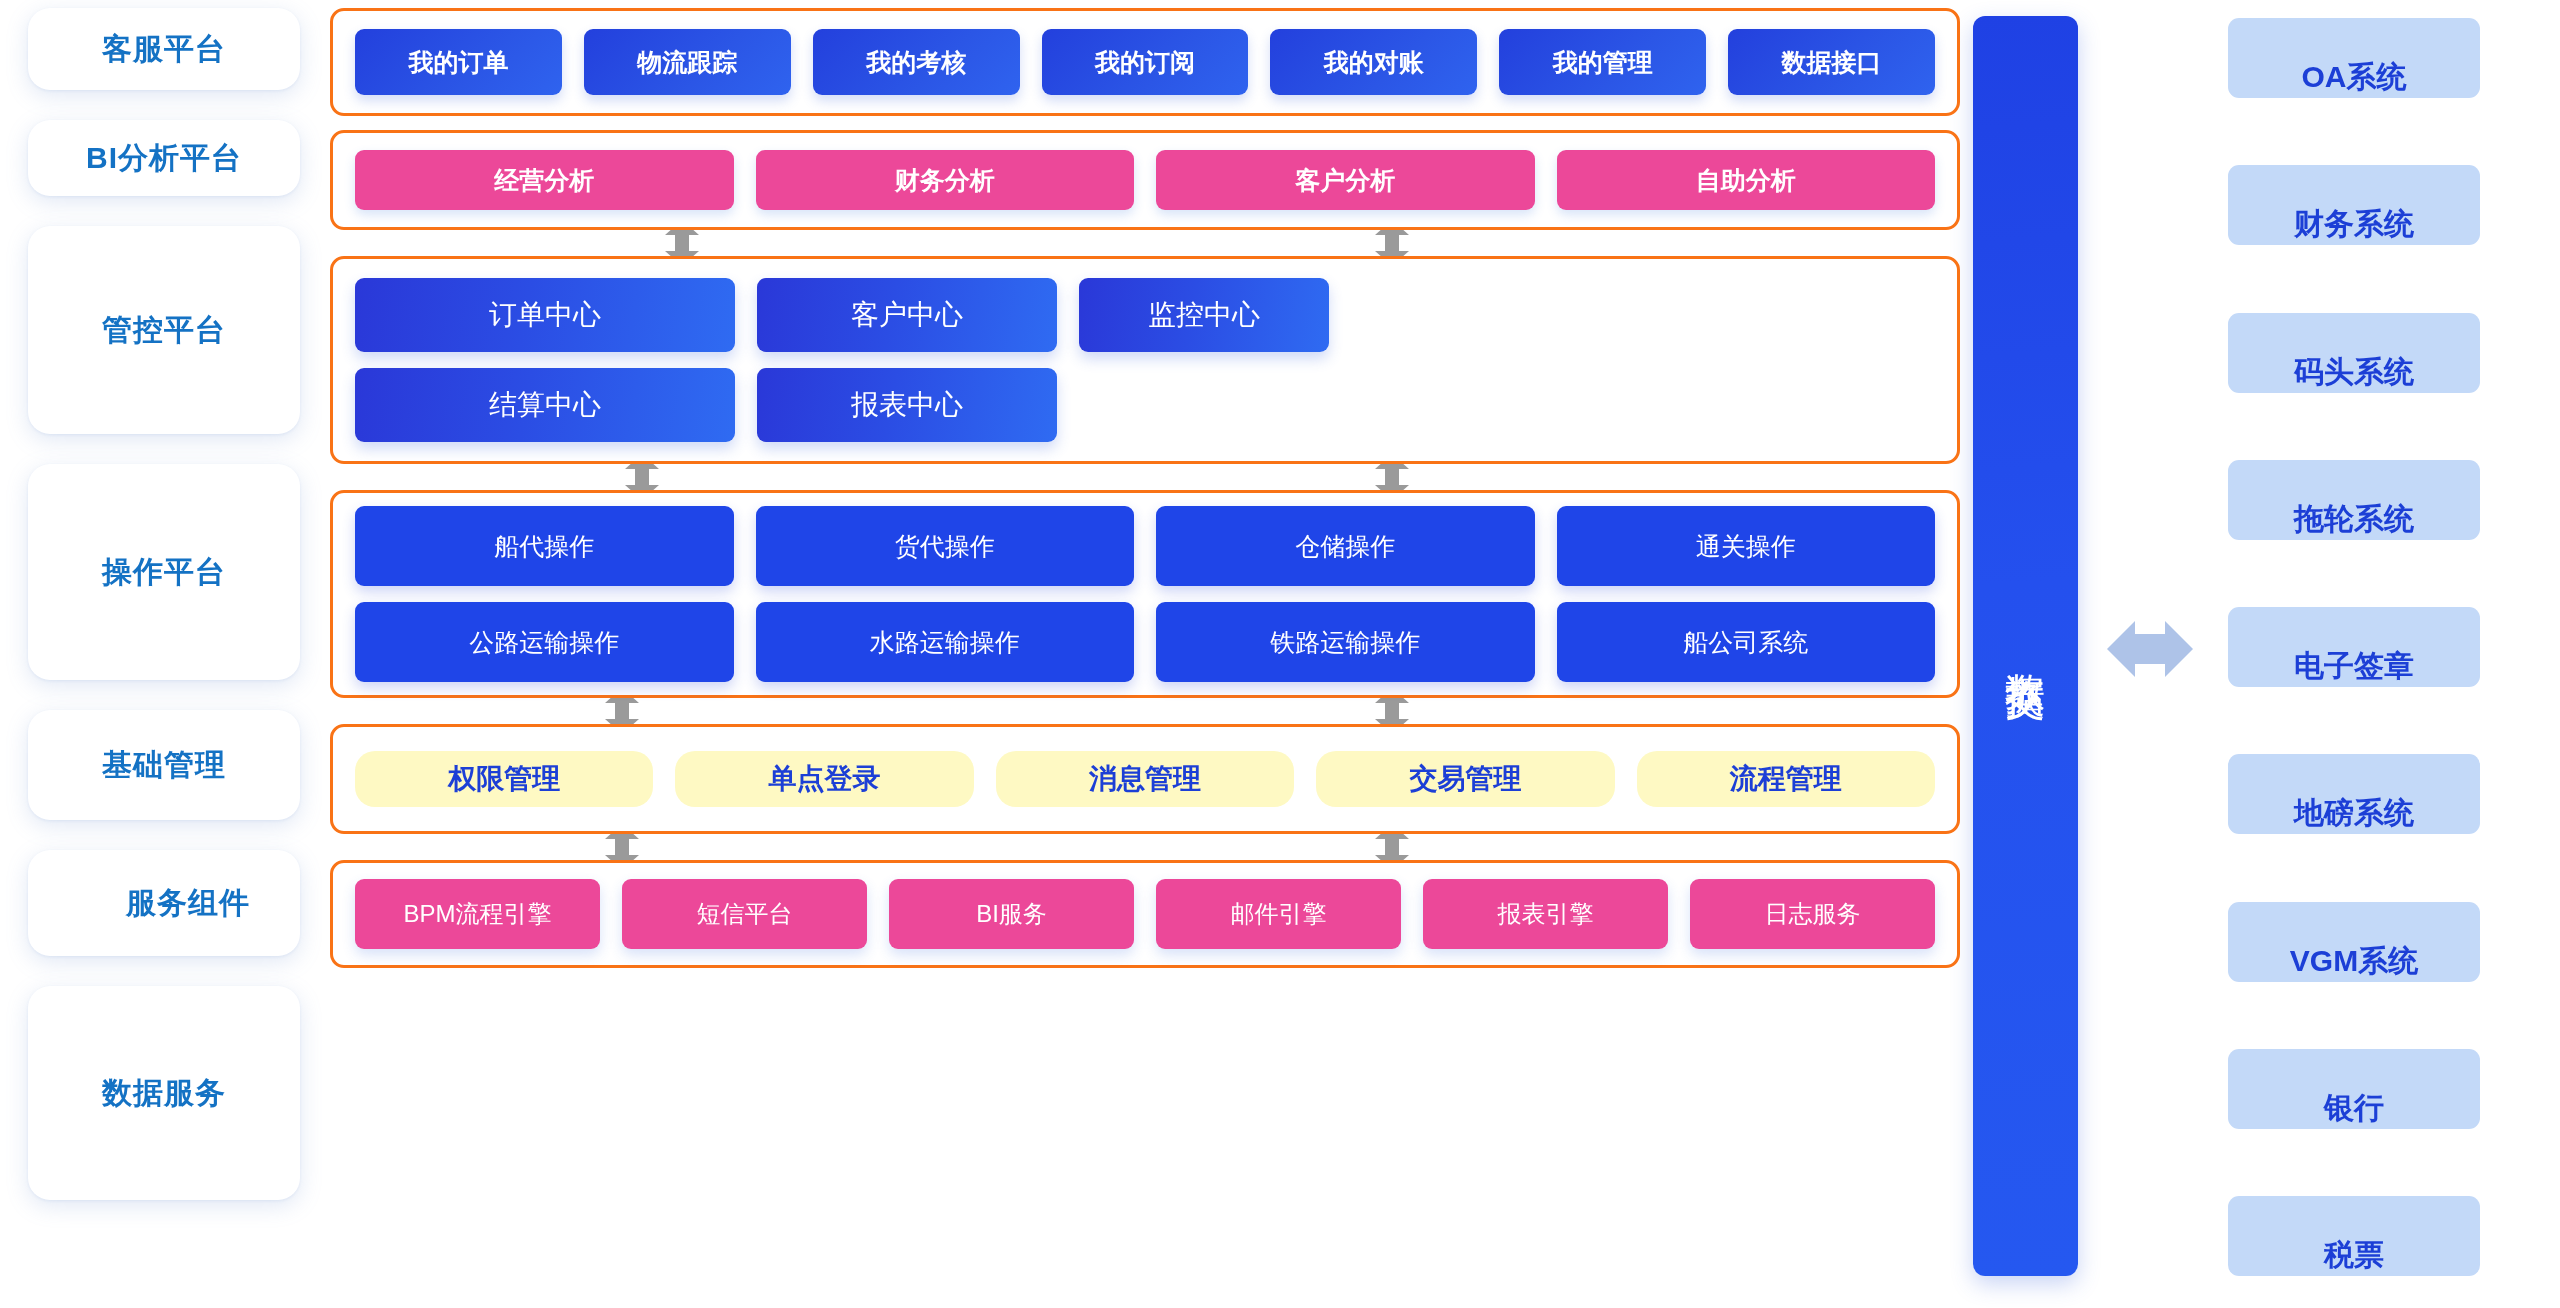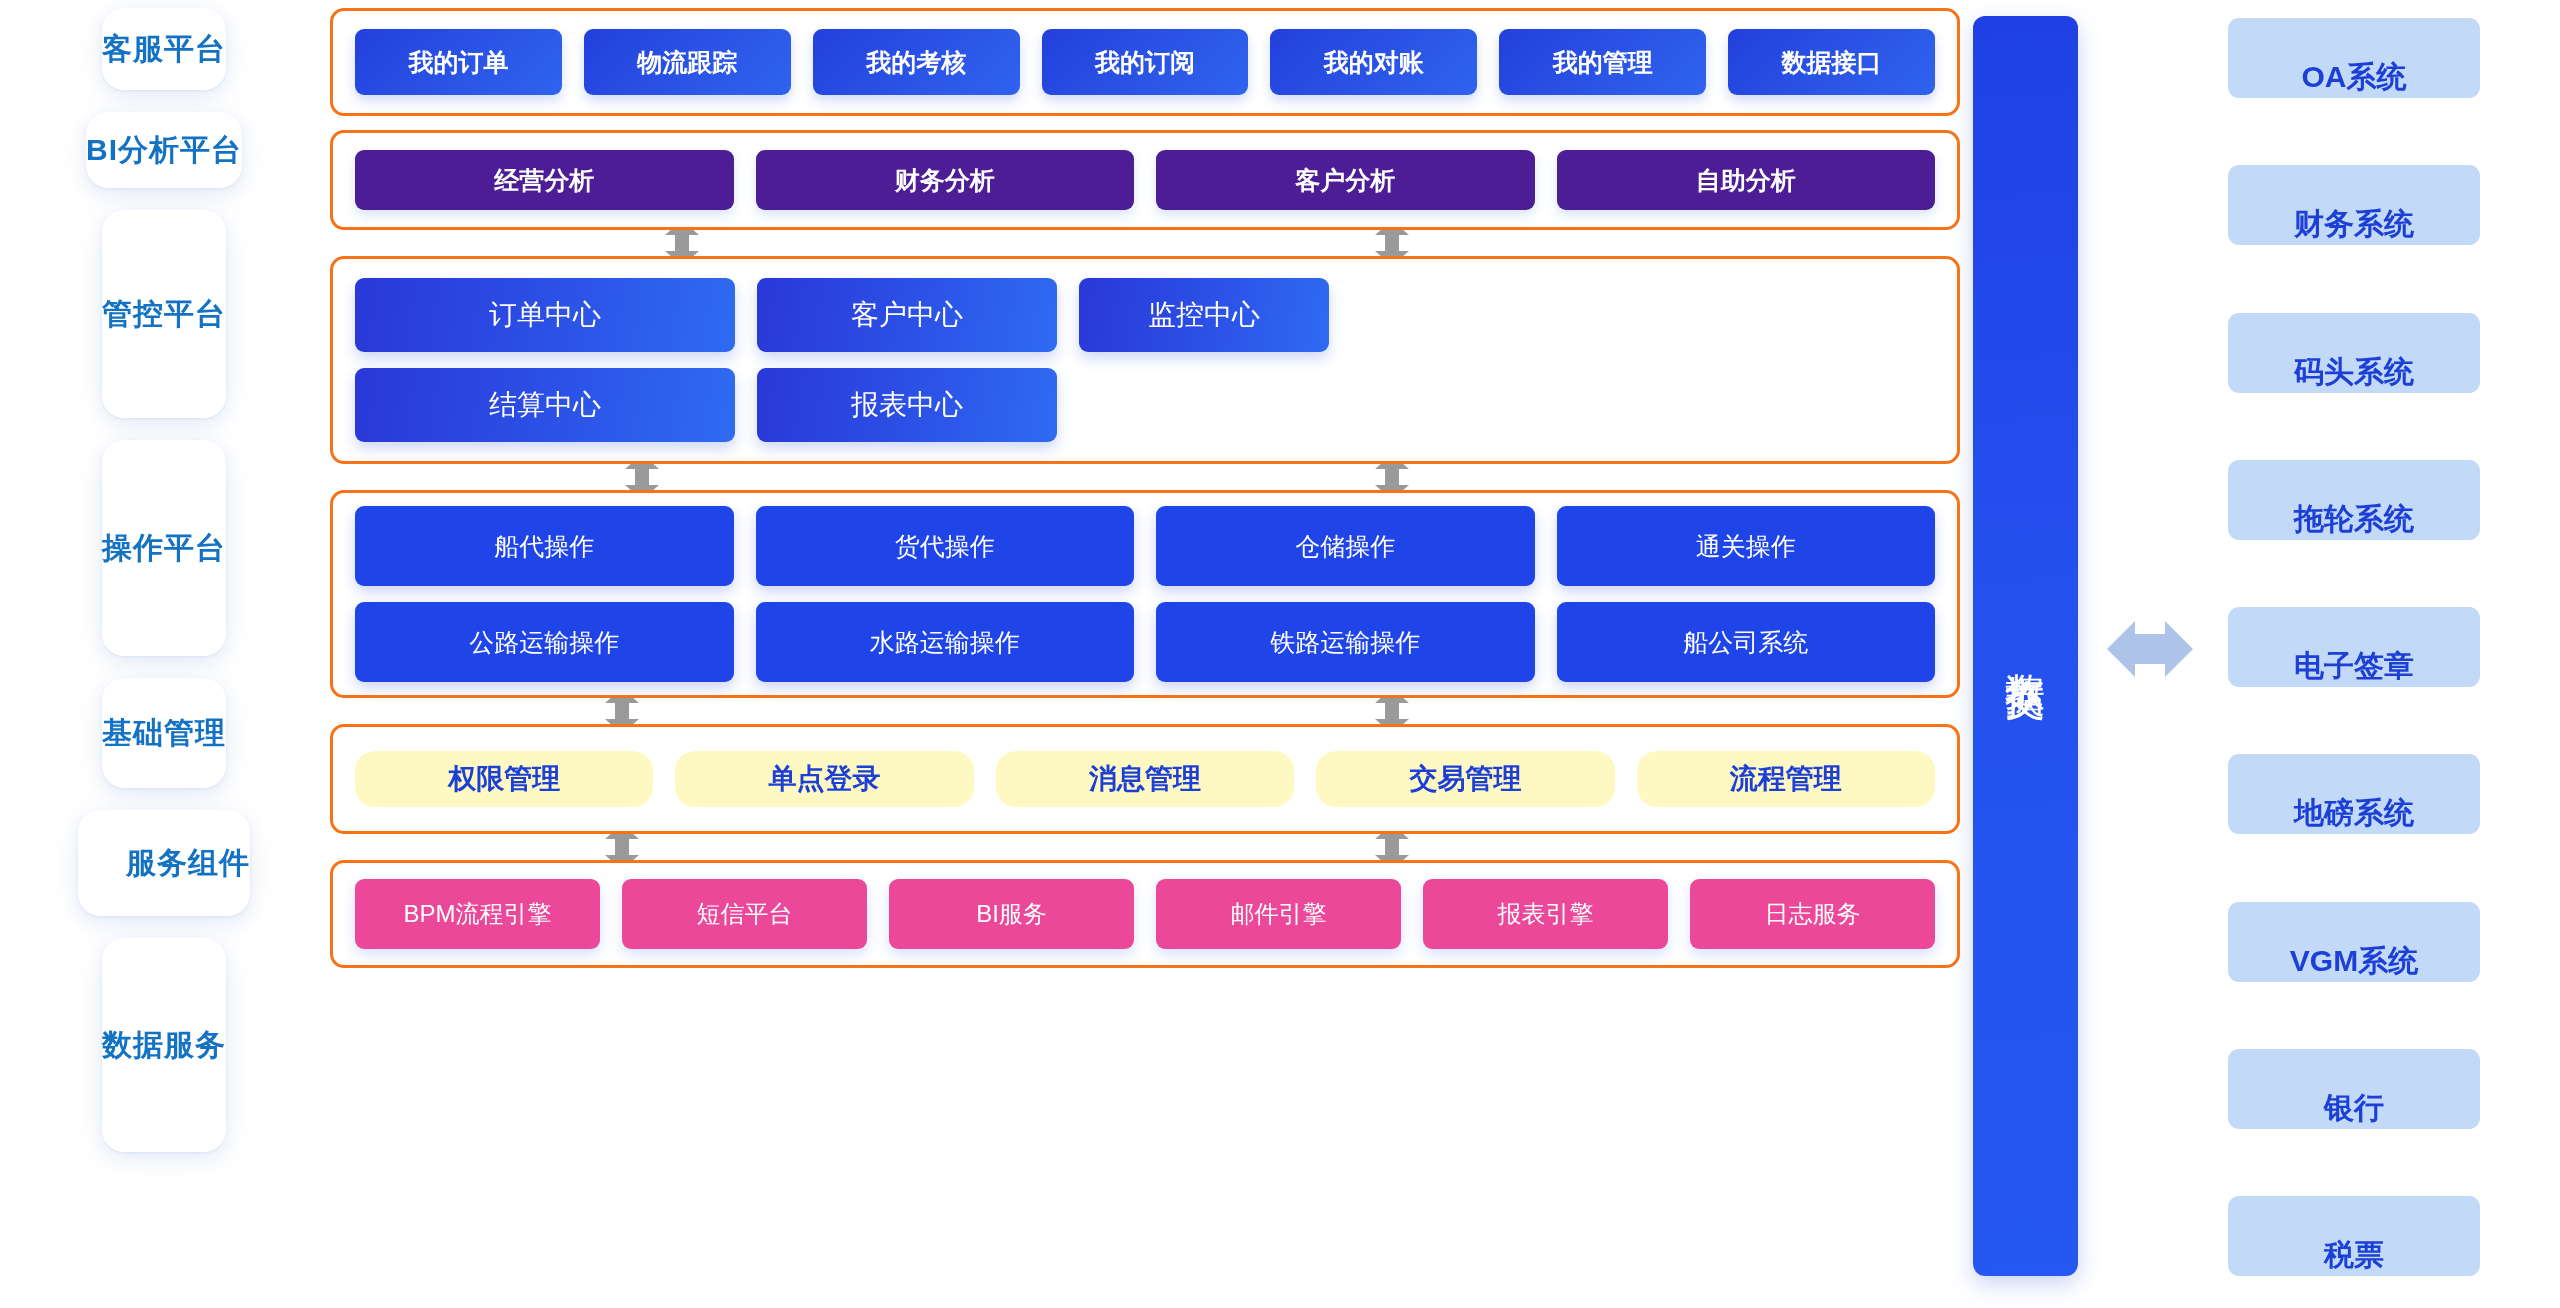--- a/index.html
+++ b/index.html
@@ -28,22 +28,21 @@
   }
 
   
   #sidebar {
     width: 330px;
     flex: 0 0 330px;
     display: flex;
     flex-direction: column;
     box-sizing: border-box;
     padding: 0 30px 0 28px;
-    gap: 4px;
-    align-items: center;
+    gap: 12px;
   }
   .side-card {
     background: #ffffff;
     border-radius: 22px;
     box-shadow: 0 6px 22px rgba(120,150,210,0.22), 0 1px 3px rgba(150,175,220,0.18);
     display: flex;
     align-items: center;
     justify-content: center;
     margin-bottom: 18px;
     box-sizing: border-box;
@@ -101,21 +100,21 @@
 
   
   .chip.v-cs {                
     background: linear-gradient(135deg, #2340dd 0%, #2b56e6 60%, #2f63ef 100%);
     font-weight: bold;
     box-shadow: 0 6px 12px rgba(60,100,220,0.22);
     height: 66px;
     flex: 1 1 0;
   }
   .chip.v-bi {                
-    background: #4c1d95;
+    background: #ec4899;
     font-weight: bold;
     box-shadow: 0 5px 11px rgba(60,120,220,0.20);
     height: 60px;
     flex: 1 1 0;
   }
   .chip.v-ctrl {              
     background: linear-gradient(100deg, #2a38d8 0%, #2b4de4 45%, #2f6bf2 100%);
     box-shadow: 0 7px 14px rgba(60,100,220,0.24);
     height: 74px;
     font-size: 28px;

